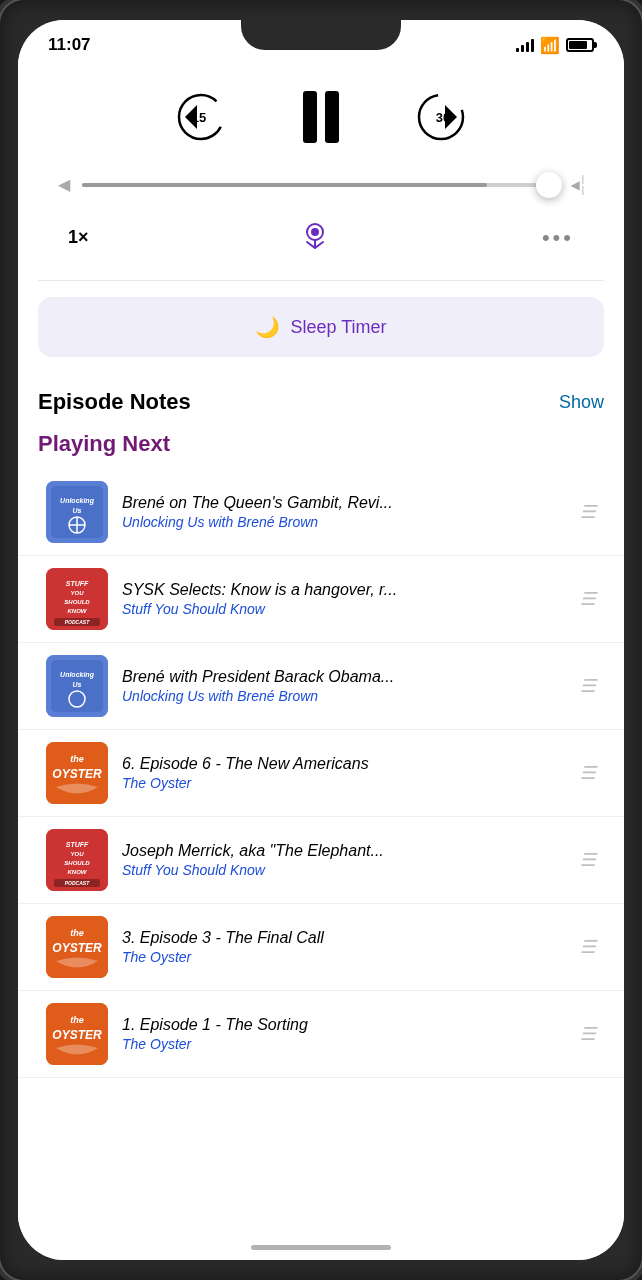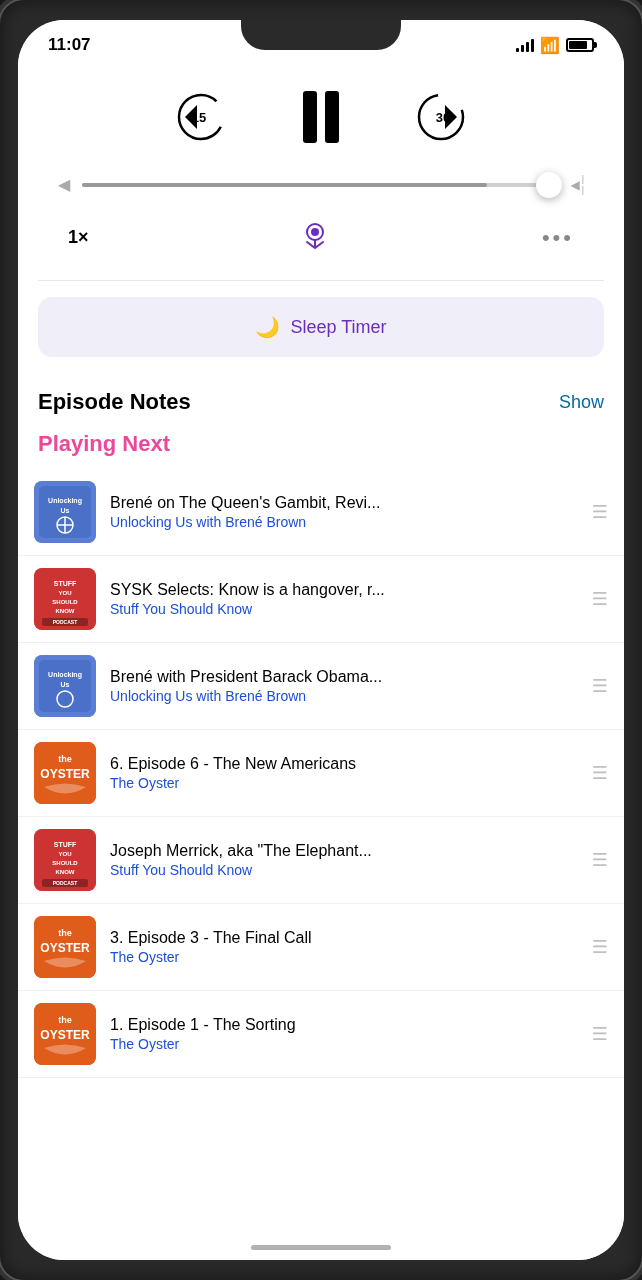--- a/index.html
+++ b/index.html
@@ -270,34 +270,35 @@
 
     
     .playing-next-header {
       padding: 8px 20px 12px;
       background: white;
     }
 
     .playing-next-title {
       font-size: 22px;
       font-weight: 800;
-      color: #ec4899;
+      color: #701a75;
     }
 
     
     .episode-list {
       background: white;
     }
 
     .episode-item {
       display: flex;
       align-items: center;
-      padding: 12px 16px;
+      padding: 12px 28px;
       border-bottom: 1px solid #f0f0f0;
       gap: 14px;
+      font-style: italic;
     }
 
     .episode-art {
       width: 62px;
       height: 62px;
       border-radius: 8px;
       flex-shrink: 0;
       display: flex;
       align-items: center;
       justify-content: center;

